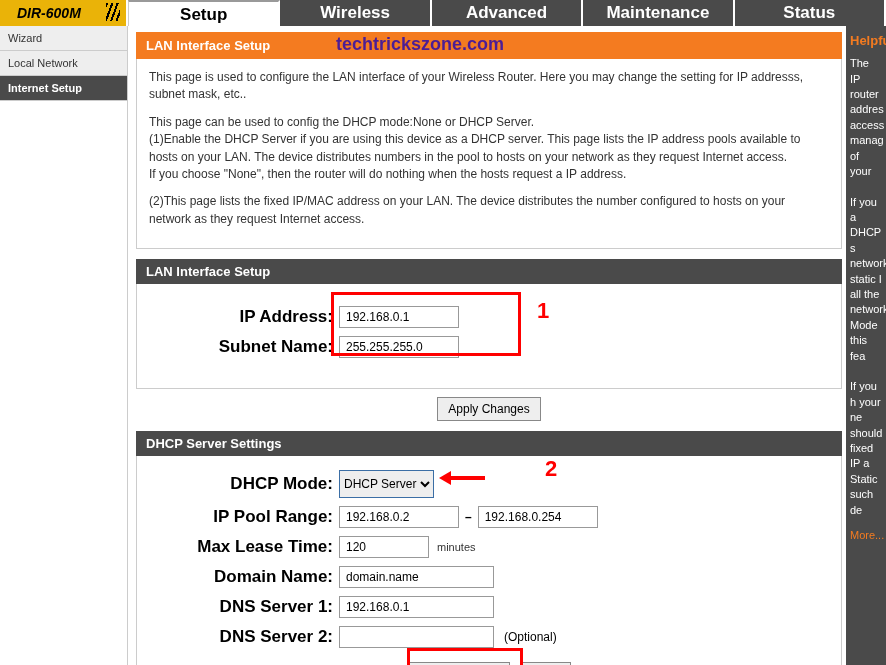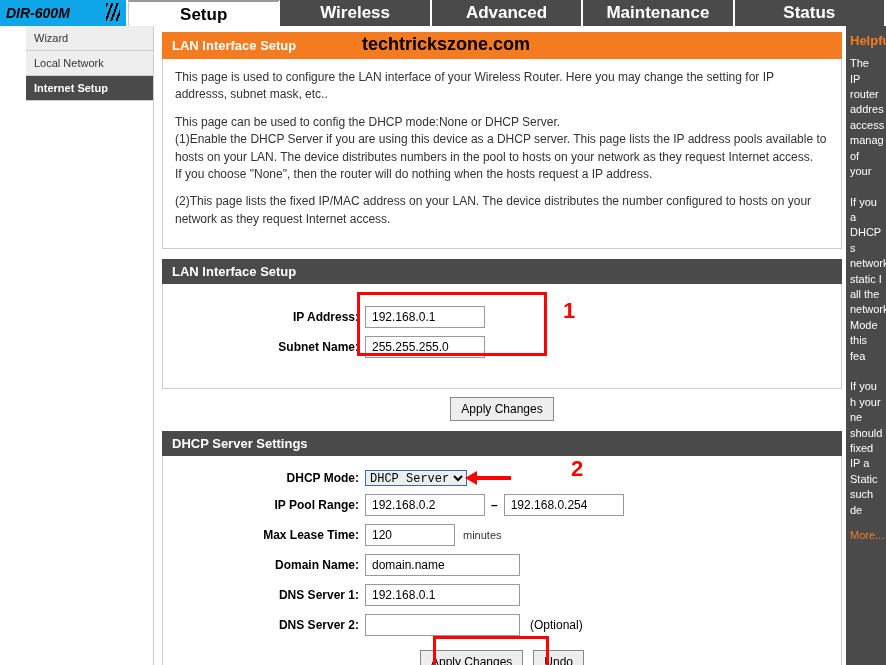--- a/index.html
+++ b/index.html
@@ -1,42 +1,42 @@
 <!DOCTYPE html>
 <html><head>
 <meta charset="utf-8">
 <style>
 * { box-sizing: border-box; margin: 0; padding: 0; }
 body { font-family: Arial, sans-serif; font-size: 12px; background: #fff; width: 886px; height: 665px; overflow: hidden; position: relative; }
 
 .topbar { display: flex; height: 26px; background: #4a4a4a; }
-.model-box { width: 128px; background: #0ea5e9; color: #000; font-weight: bold; font-style: italic; font-size: 14px; display: flex; align-items: center; padding-left: 6px; border-right: 2px solid #fff; position: relative; }
+.model-box { width: 128px; background: #eab308; color: #000; font-weight: bold; font-style: italic; font-size: 14px; display: flex; align-items: center; padding-left: 17px; border-right: 2px solid #fff; position: relative; }
 .model-box::after { content: ''; position: absolute; right: 6px; top: 3px; width: 14px; height: 18px; background: repeating-linear-gradient(110deg, #000 0 2px, transparent 2px 5px); }
 .tabs { display: flex; flex: 1; }
 .tab { flex: 1; text-align: center; line-height: 26px; color: #fff; font-weight: bold; font-size: 17px; border-right: 2px solid #fff; cursor: pointer; background: #4a4a4a; }
 .tab.active { background: #fff; color: #000; border-top: 2px solid #999; border-left: 1px solid #ccc; border-right: 2px solid #fff; }
 
-.layout { display: flex; height: 639px; margin-left: 26px; }
+.layout { display: flex; height: 639px; }
 .sidebar { width: 128px; background: #fff; border-right: 1px solid #ccc; }
 .side-item { padding: 6px 8px; font-size: 11px; color: #333; border-bottom: 1px solid #ccc; cursor: pointer; background: #eee; }
 .side-item.active { background: #4a4a4a; color: #fff; font-weight: bold; }
 
 .main { flex: 1; padding: 6px 4px 6px 8px; background: #fff; overflow: hidden; }
 .orange-bar { background: #f47b20; color: #fff; font-weight: bold; font-size: 13px; padding: 6px 10px; position: relative; }
-.watermark { position: absolute; left: 200px; top: 2px; color: #000000; font-weight: bold; font-size: 18px; text-align: right; }
+.watermark { position: absolute; left: 200px; top: 2px; color: #4c1d95; font-weight: bold; font-size: 18px; text-align: right; }
 .desc-box { border: 1px solid #ccc; border-top: none; padding: 10px 12px; font-size: 12px; color: #333; line-height: 1.45; }
 .desc-box p { margin-bottom: 10px; }
 
 .section-bar { background: #4a4a4a; color: #fff; font-weight: bold; font-size: 13px; padding: 5px 10px; margin-top: 10px; }
 .form-box { border: 1px solid #ccc; border-top: none; padding: 14px 12px 18px 12px; position: relative; }
 
 .row { display: flex; align-items: center; margin-bottom: 8px; }
-.row-label { width: 190px; text-align: right; padding-right: 6px; font-weight: bold; font-size: 12px; color: #000; }
+.row-label { width: 190px; text-align: right; padding-right: 6px; font-weight: bold; font-size: 17px; color: #000; }
 .row-field input[type=text] { height: 22px; padding: 4px 6px; font-size: 12px; border: 1px solid #999; }
-.row-field select { height: 16px; font-size: 12px; border: 1px solid #3b6ea5; background: #eee; font-family: Liberation Mono, monospace; }
+.row-field select { height: 28px; font-size: 12px; border: 1px solid #3b6ea5; background: #eee; }
 .w120 { width: 120px; }
 .w155 { width: 155px; }
 .w90 { width: 90px; }
 
 .btn { padding: 4px 10px; font-size: 12px; background: #eee; border: 1px solid #888; cursor: pointer; }
 .btn-row-center { text-align: center; margin-top: 8px; margin-bottom: 4px; }
 .dash { padding: 0 6px; font-weight: bold; }
 .hint { padding-left: 8px; font-size: 11px; color: #333; }
 .optional { padding-left: 10px; font-size: 12px; }
 

